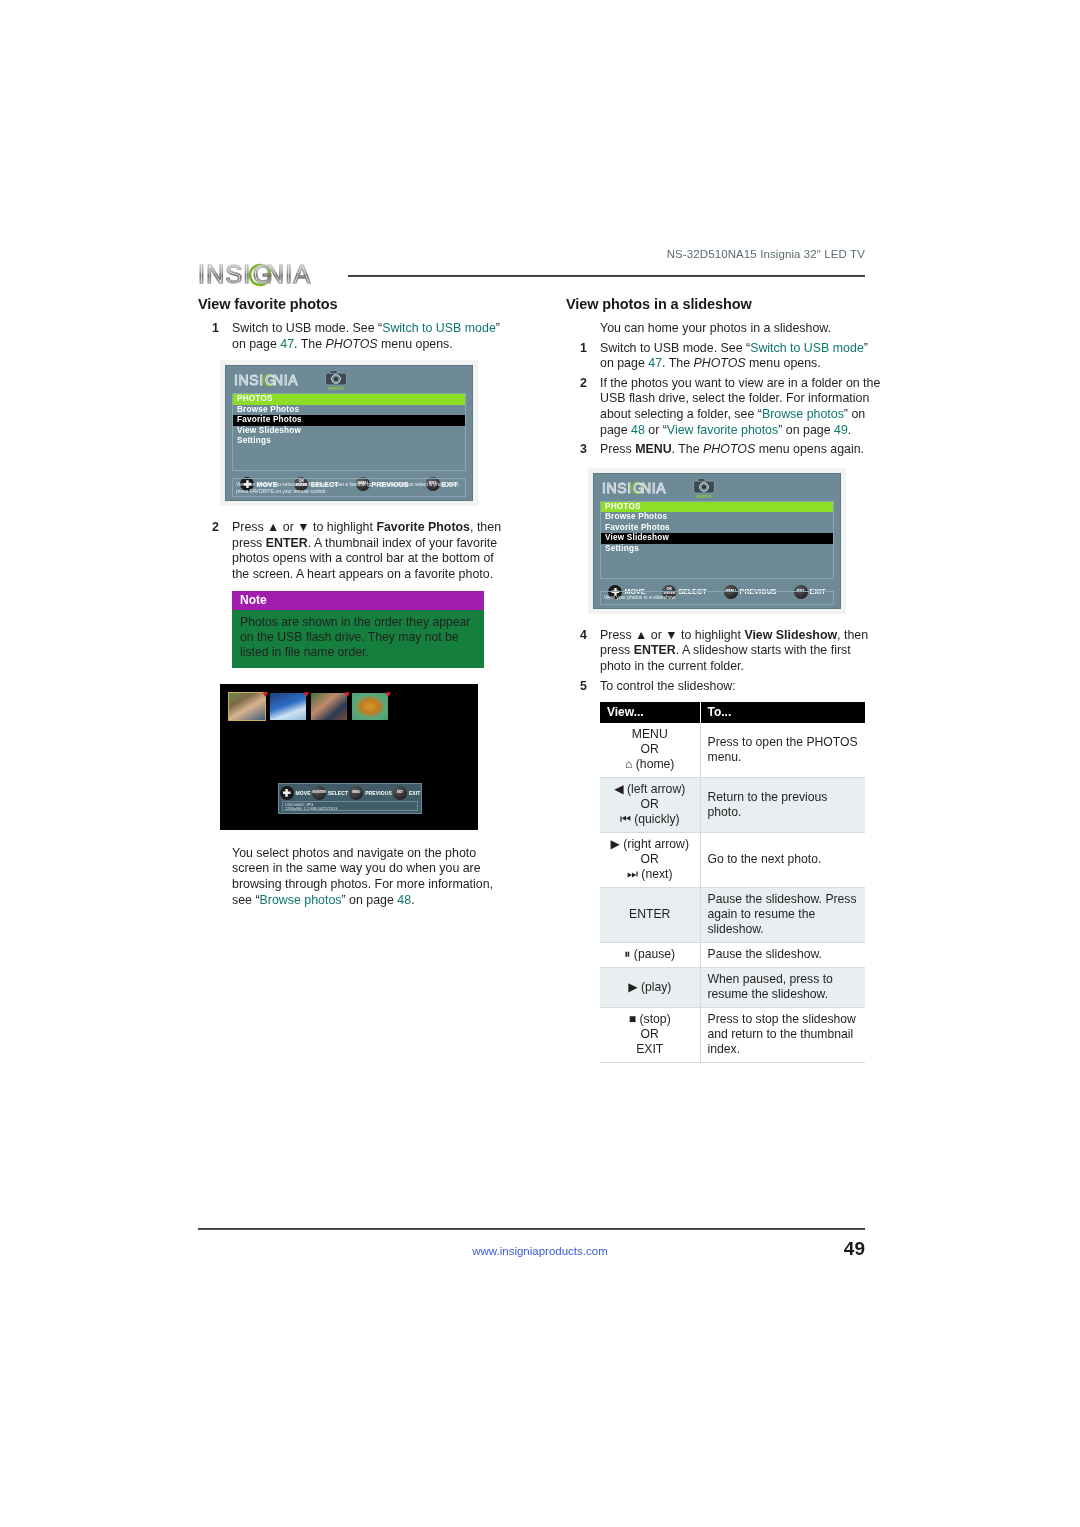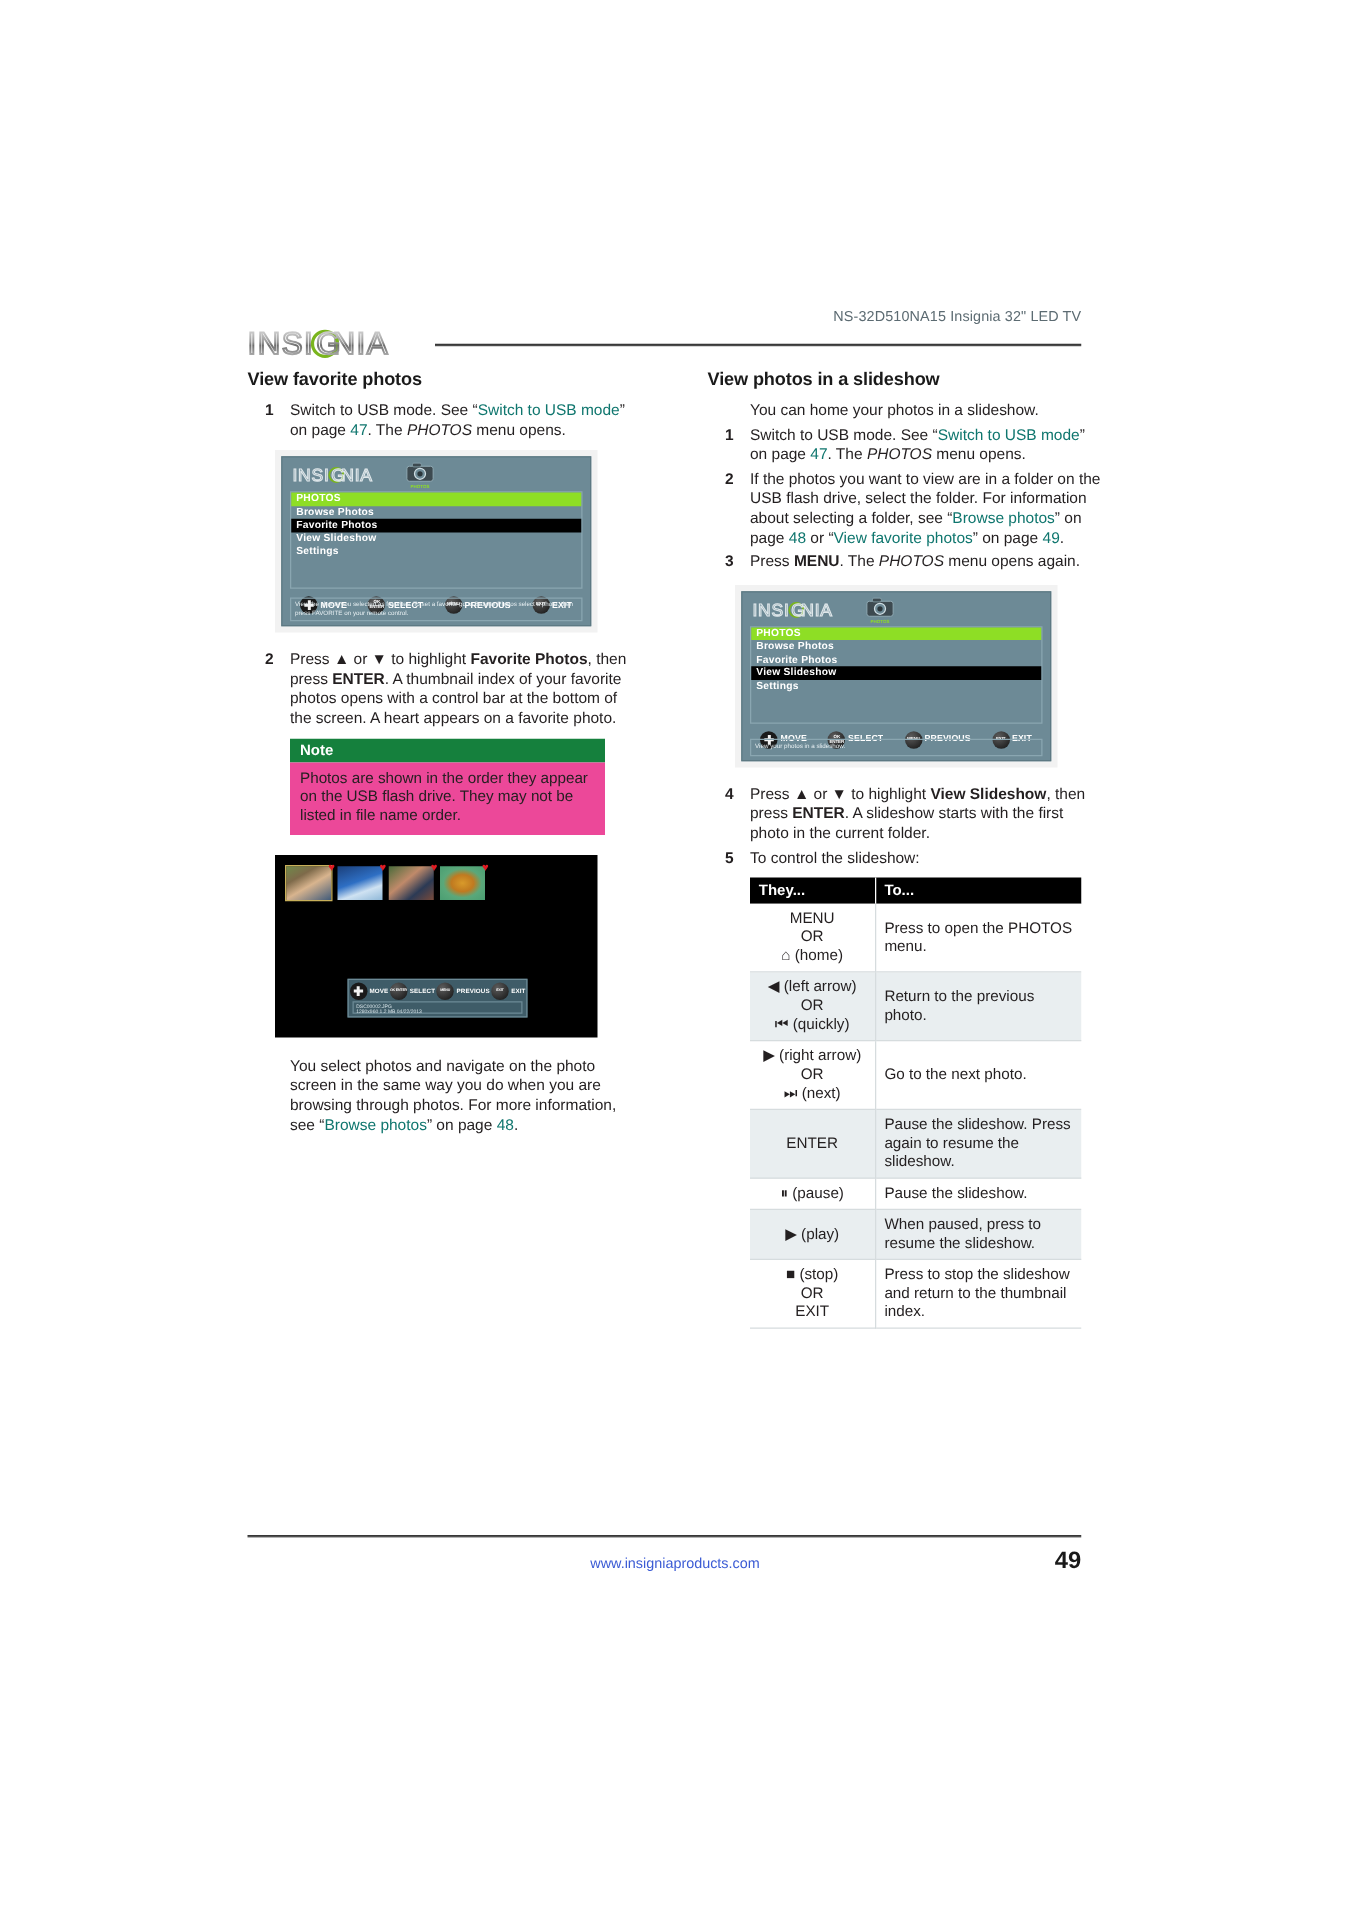--- a/index.html
+++ b/index.html
@@ -53,25 +53,25 @@
     position:absolute; left:14px; top:0;
     font-weight:bold; font-size:12.4px;
   }
   .lnk { color:#0f766e; }
   .bold { font-weight:bold; }
   .ital { font-style:italic; }
 
   
   .note-box { width:252px; margin:8px 0 0 34px; }
   .note-head {
-    background:#15803d; color:#fff; font-weight:bold;
+    background:#a21caf; color:#fff; font-weight:bold;
     font-size:12px; padding:2px 4px 3px 8px;
   }
   .note-body {
-    background:#ec4899; color:#231f20;
+    background:#15803d; color:#231f20;
     font-size:12.2px; line-height:15.4px; padding:5px 8px 7px 8px;
   }
 
   
   .tv {
     width:258px; height:146px; background:#f2f2f2;
     padding:5px; position:relative;
   }
   .tv-inner {
     width:100%; height:100%;
@@ -424,21 +424,21 @@
       </li>
       <li>
         <span class="num">5</span>
         <span>To control the slideshow:</span>
       </li>
     </ol>
 
     <table class="keytable">
       <thead>
         <tr>
-          <th class="c1">They...</th>
+          <th class="c1">View...</th>
           <th>To...</th>
         </tr>
       </thead>
       <tbody>
         <tr class="plain">
           <td class="c1">
             <div>MENU</div>
             <div>OR</div>
             <div>⌂ (home)</div>
           </td>

